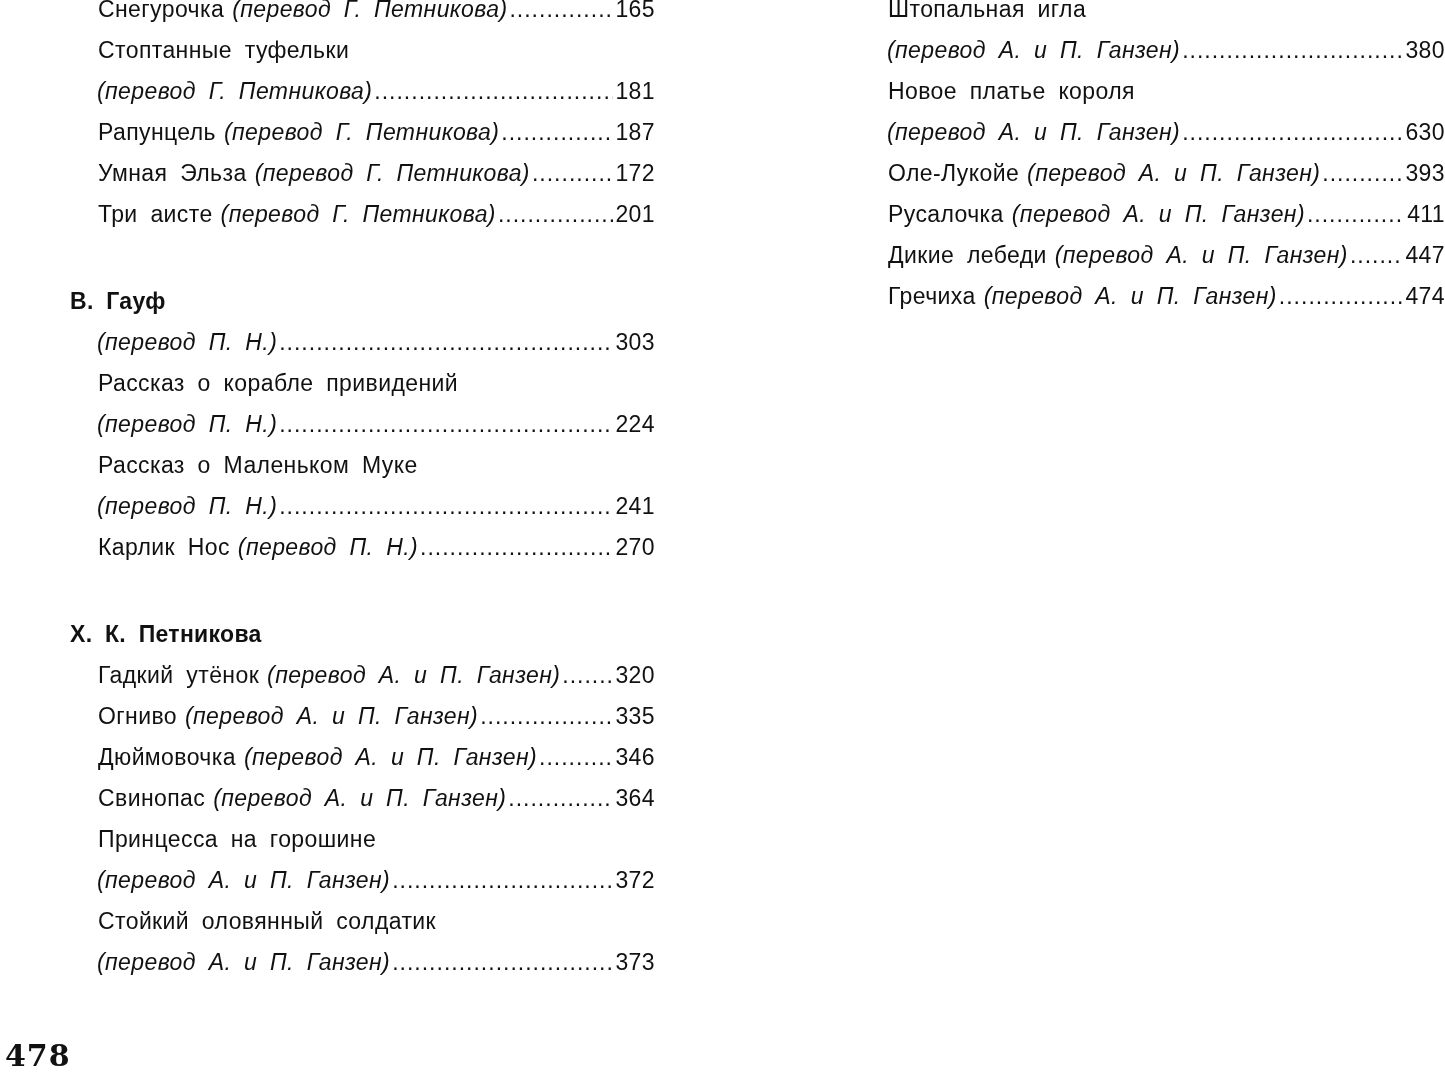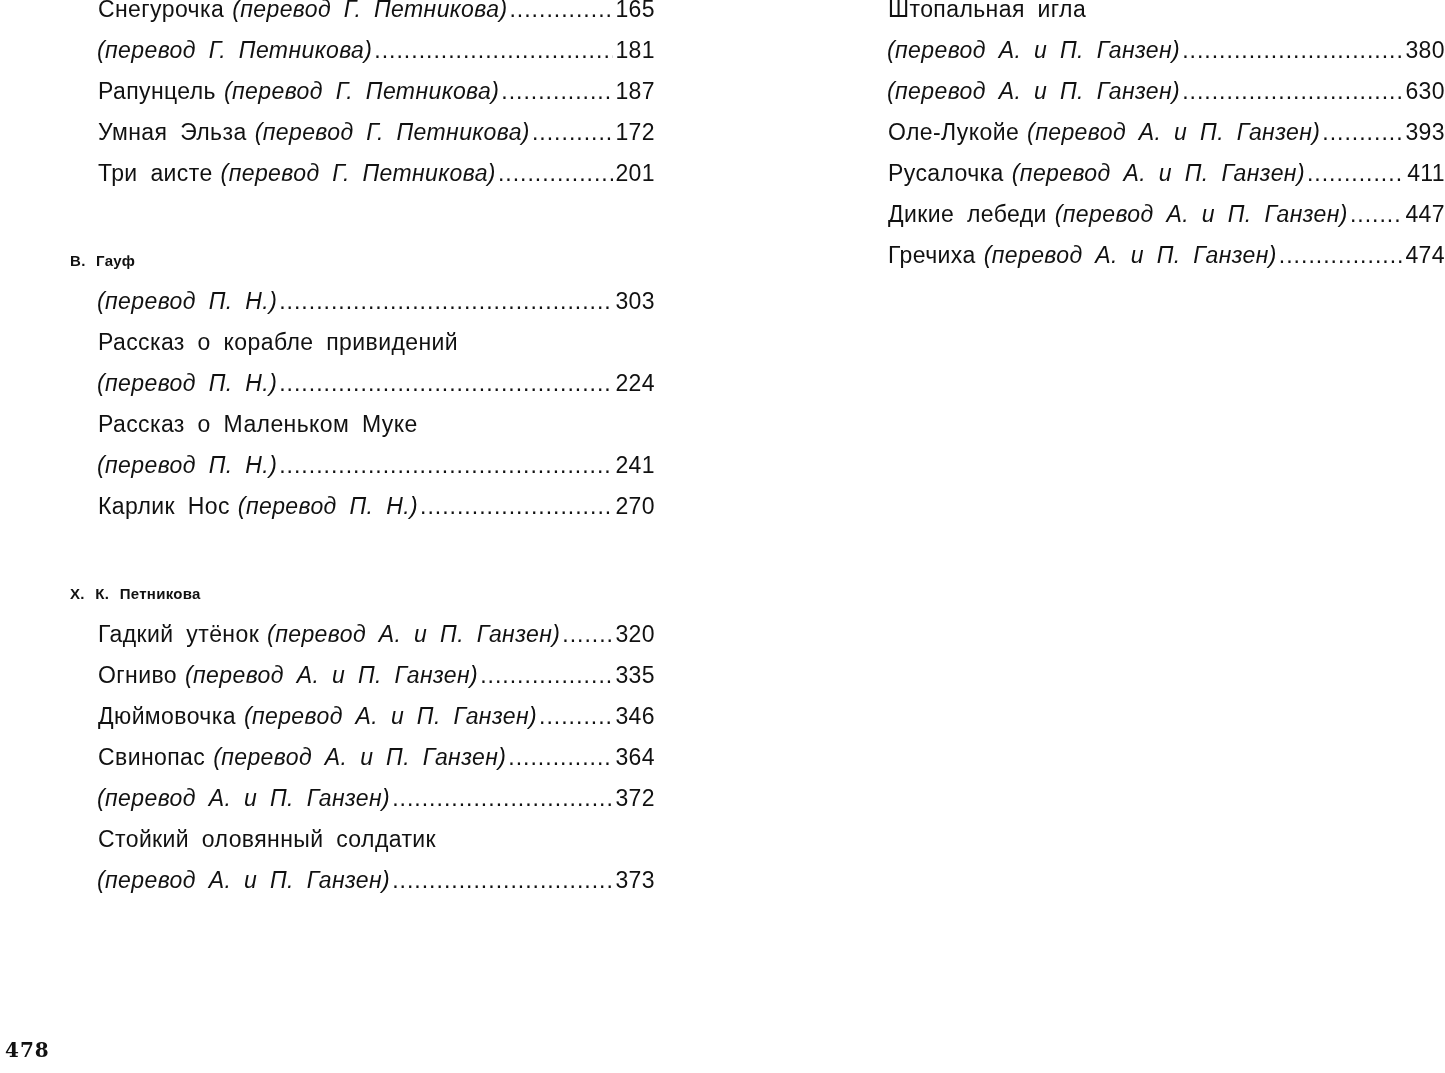--- a/index.html
+++ b/index.html
@@ -22,40 +22,43 @@
     flex: 1 1 auto; overflow: hidden; margin: 0 2px;
     letter-spacing: 1px; word-spacing: 0;
   }
   .line .dots::before {
     content: "........................................................................................................................";
   }
   .line .page { flex: 0 0 auto; }
   .line.cont { margin-left: -1px; }
   .gap { height: 46px; }
   .author {
-    height: 41px; line-height: 41px; font-size: 15px; font-weight: bold;
+    height: 41px; line-height: 41px; font-size: 23px; font-weight: bold;
     margin-left: -28px; word-spacing: 6px; letter-spacing: 0.3px;
   }
   .page-num {
     position: absolute; left: 5px; top: 1038px;
-    font-family: "DejaVu Serif", serif; font-size: 20px; font-weight: bold;
+    font-family: "DejaVu Serif", serif; font-size: 30px; font-weight: bold;
     letter-spacing: 1px;
   }
 </style>
 </head>
 <body>
 
 <div class="col col-left">
 
   <div class="line">
     <span class="title">Снегурочка</span>
     <span class="tr">(перевод Г. Петникова)</span>
     <span class="dots"></span>
     <span class="page">165</span>
   </div>
+  <div class="line">
+    <span class="title">Стоптанные туфельки</span>
+  </div>
   <div class="line cont">
     <span class="tr solo">(перевод Г. Петникова)</span>
     <span class="dots"></span>
     <span class="page">181</span>
   </div>
   <div class="line">
     <span class="title">Рапунцель</span>
     <span class="tr">(перевод Г. Петникова)</span>
     <span class="dots"></span>
     <span class="page">187</span>
@@ -124,20 +127,23 @@
     <span class="tr">(перевод А. и П. Ганзен)</span>
     <span class="dots"></span>
     <span class="page">346</span>
   </div>
   <div class="line">
     <span class="title">Свинопас</span>
     <span class="tr">(перевод А. и П. Ганзен)</span>
     <span class="dots"></span>
     <span class="page">364</span>
   </div>
+  <div class="line">
+    <span class="title">Принцесса на горошине</span>
+  </div>
   <div class="line cont">
     <span class="tr solo">(перевод А. и П. Ганзен)</span>
     <span class="dots"></span>
     <span class="page">372</span>
   </div>
   <div class="line">
     <span class="title">Стойкий оловянный солдатик</span>
   </div>
   <div class="line cont">
     <span class="tr solo">(перевод А. и П. Ганзен)</span>
@@ -148,20 +154,23 @@
 
 <div class="col col-right">
   <div class="line">
     <span class="title">Штопальная игла</span>
   </div>
   <div class="line cont">
     <span class="tr solo">(перевод А. и П. Ганзен)</span>
     <span class="dots"></span>
     <span class="page">380</span>
   </div>
+  <div class="line">
+    <span class="title">Новое платье короля</span>
+  </div>
   <div class="line cont">
     <span class="tr solo">(перевод А. и П. Ганзен)</span>
     <span class="dots"></span>
     <span class="page">630</span>
   </div>
   <div class="line">
     <span class="title">Оле-Лукойе</span>
     <span class="tr">(перевод А. и П. Ганзен)</span>
     <span class="dots"></span>
     <span class="page">393</span>

